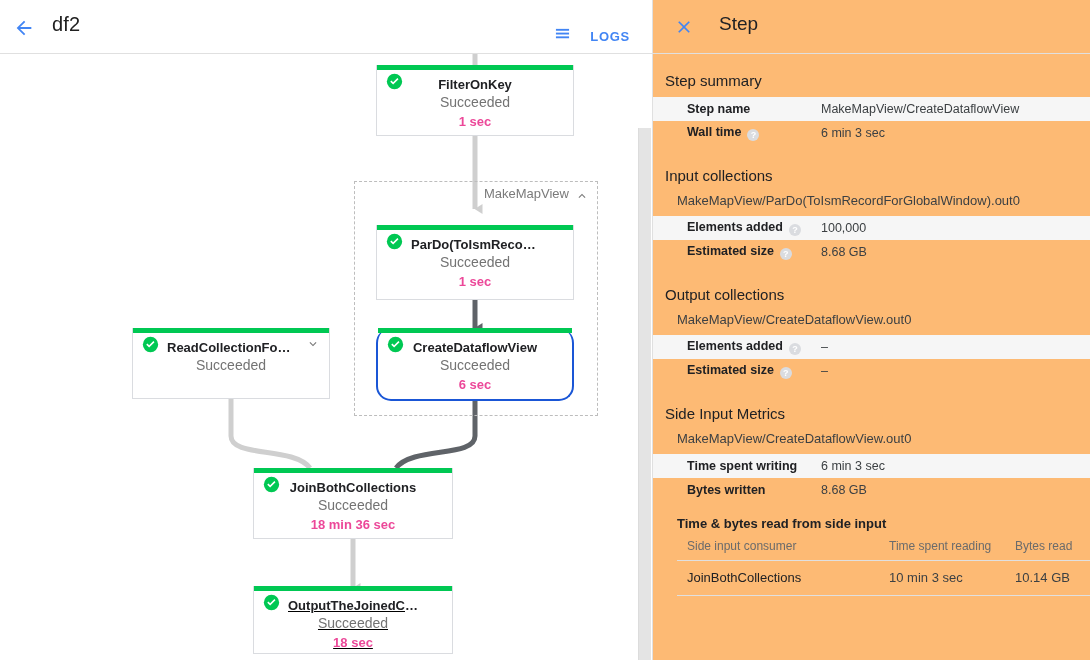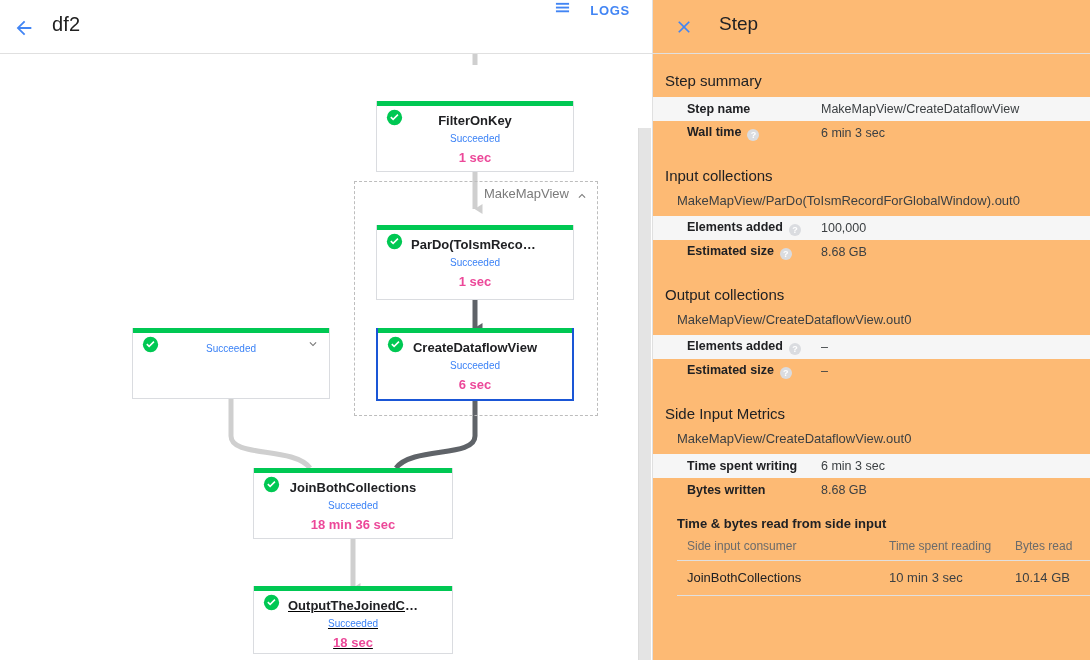--- a/index.html
+++ b/index.html
@@ -24,21 +24,21 @@
   }
   #back-arrow {
     position: absolute; left: 10px; top: 14px; width: 28px; height: 28px;
     display:flex; align-items:center; justify-content:center; cursor:pointer;
   }
   #job-title {
     position: absolute; left: 52px; top: 13px;
     font-size: 20px; color: #212121; letter-spacing: .1px;
   }
   #logs-button {
-    position: absolute; right: 22px; top: 1px;
+    position: absolute; right: 22px; top: 27px;
     display: flex; align-items: center; gap: 20px; cursor: pointer;
   }
   #logs-button .logs-label {
     color: #4285f4; font-size: 13px; font-weight: 700; letter-spacing: .7px;
   }
 
   
   #graph-canvas {
     position:absolute; left:0; top:54px; width:652px; height:606px;
     background:#fff; overflow:hidden;
@@ -65,21 +65,21 @@
   }
   .node .node-bar { height:5px; background:#00c853; width:100%; }
   .node.selected { border:2px solid #1a56d6; border-top:none; }
   .node.selected .node-bar { height:5px; }
   .node-body { position:relative; padding-top:6px; text-align:center; }
   .node-name {
     font-size:13px; font-weight:700; color:#202124; line-height:17px;
     white-space:nowrap; overflow:hidden; text-overflow:ellipsis;
     padding: 0 34px;
   }
-  .node-status { font-size:10px; color:#3b82f6; line-height:19px; }
+  .node-status { font-size:14px; color:#737373; line-height:19px; }
   .node-time { font-size:13px; color:#ec4899; line-height:19px; font-weight:600;}
   .node-check {
     position:absolute; left:9px; top:3px; width:17px; height:17px;
   }
   .node-chev {
     position:absolute; right:9px; top:4px; width:14px; height:14px;
     cursor:pointer;
   }
 
   
@@ -204,21 +204,21 @@
 
       <div class="group-box" style="left:354px; top:127px; width:244px; height:235px;">
         <div class="group-label">MakeMapView</div>
         <div class="group-chev">
           <svg width="14" height="14" viewBox="0 0 24 24" aria-hidden="true">
             <path d="M7.4 15.4 12 10.8l4.6 4.6L18 14l-6-6-6 6z" fill="#7a7a7a"></path>
           </svg>
         </div>
       </div>
 
-      <div class="node" style="left:376px; top:11px; width:198px; height:71px;margin-top:36px;">
+      <div class="node" style="left:376px; top:11px; width:198px; height:71px;">
         <div class="node-bar"></div>
         <div class="node-body">
           <span class="node-check">
             <svg width="17" height="17" viewBox="0 0 20 20" aria-hidden="true">
               <circle cx="10" cy="10" r="9" fill="#00c853"></circle>
               <path d="M8.4 13.6 5 10.2l1.3-1.3 2.1 2.1 5-5L14.7 7.3z" fill="#ffffff"></path>
             </svg>
           </span>
           <div class="node-name">FilterOnKey</div>
           <div class="node-status">Succeeded</div>
@@ -234,21 +234,21 @@
               <circle cx="10" cy="10" r="9" fill="#00c853"></circle>
               <path d="M8.4 13.6 5 10.2l1.3-1.3 2.1 2.1 5-5L14.7 7.3z" fill="#ffffff"></path>
             </svg>
           </span>
           <div class="node-name">ParDo(ToIsmRecordFor…</div>
           <div class="node-status">Succeeded</div>
           <div class="node-time">1 sec</div>
         </div>
       </div>
 
-      <div class="node selected" style="left:376px; top:274px; width:198px; height:73px;">
+      <div class="node selected" style="left:376px; top:274px; width:198px; height:73px;border-radius:15px;">
         <div class="node-bar"></div>
         <div class="node-body">
           <span class="node-check">
             <svg width="17" height="17" viewBox="0 0 20 20" aria-hidden="true">
               <circle cx="10" cy="10" r="9" fill="#00c853"></circle>
               <path d="M8.4 13.6 5 10.2l1.3-1.3 2.1 2.1 5-5L14.7 7.3z" fill="#ffffff"></path>
             </svg>
           </span>
           <div class="node-name">CreateDataflowView</div>
           <div class="node-status">Succeeded</div>
@@ -263,20 +263,21 @@
             <svg width="17" height="17" viewBox="0 0 20 20" aria-hidden="true">
               <circle cx="10" cy="10" r="9" fill="#00c853"></circle>
               <path d="M8.4 13.6 5 10.2l1.3-1.3 2.1 2.1 5-5L14.7 7.3z" fill="#ffffff"></path>
             </svg>
           </span>
           <span class="node-chev">
             <svg width="14" height="14" viewBox="0 0 24 24" aria-hidden="true">
               <path d="M7.4 8.6 12 13.2l4.6-4.6L18 10l-6 6-6-6z" fill="#7a7a7a"></path>
             </svg>
           </span>
+          <div class="node-name">ReadCollectionForJoin</div>
           <div class="node-status">Succeeded</div>
         </div>
       </div>
 
       <div class="node" style="left:253px; top:414px; width:200px; height:71px;">
         <div class="node-bar"></div>
         <div class="node-body">
           <span class="node-check">
             <svg width="17" height="17" viewBox="0 0 20 20" aria-hidden="true">
               <circle cx="10" cy="10" r="9" fill="#00c853"></circle>

